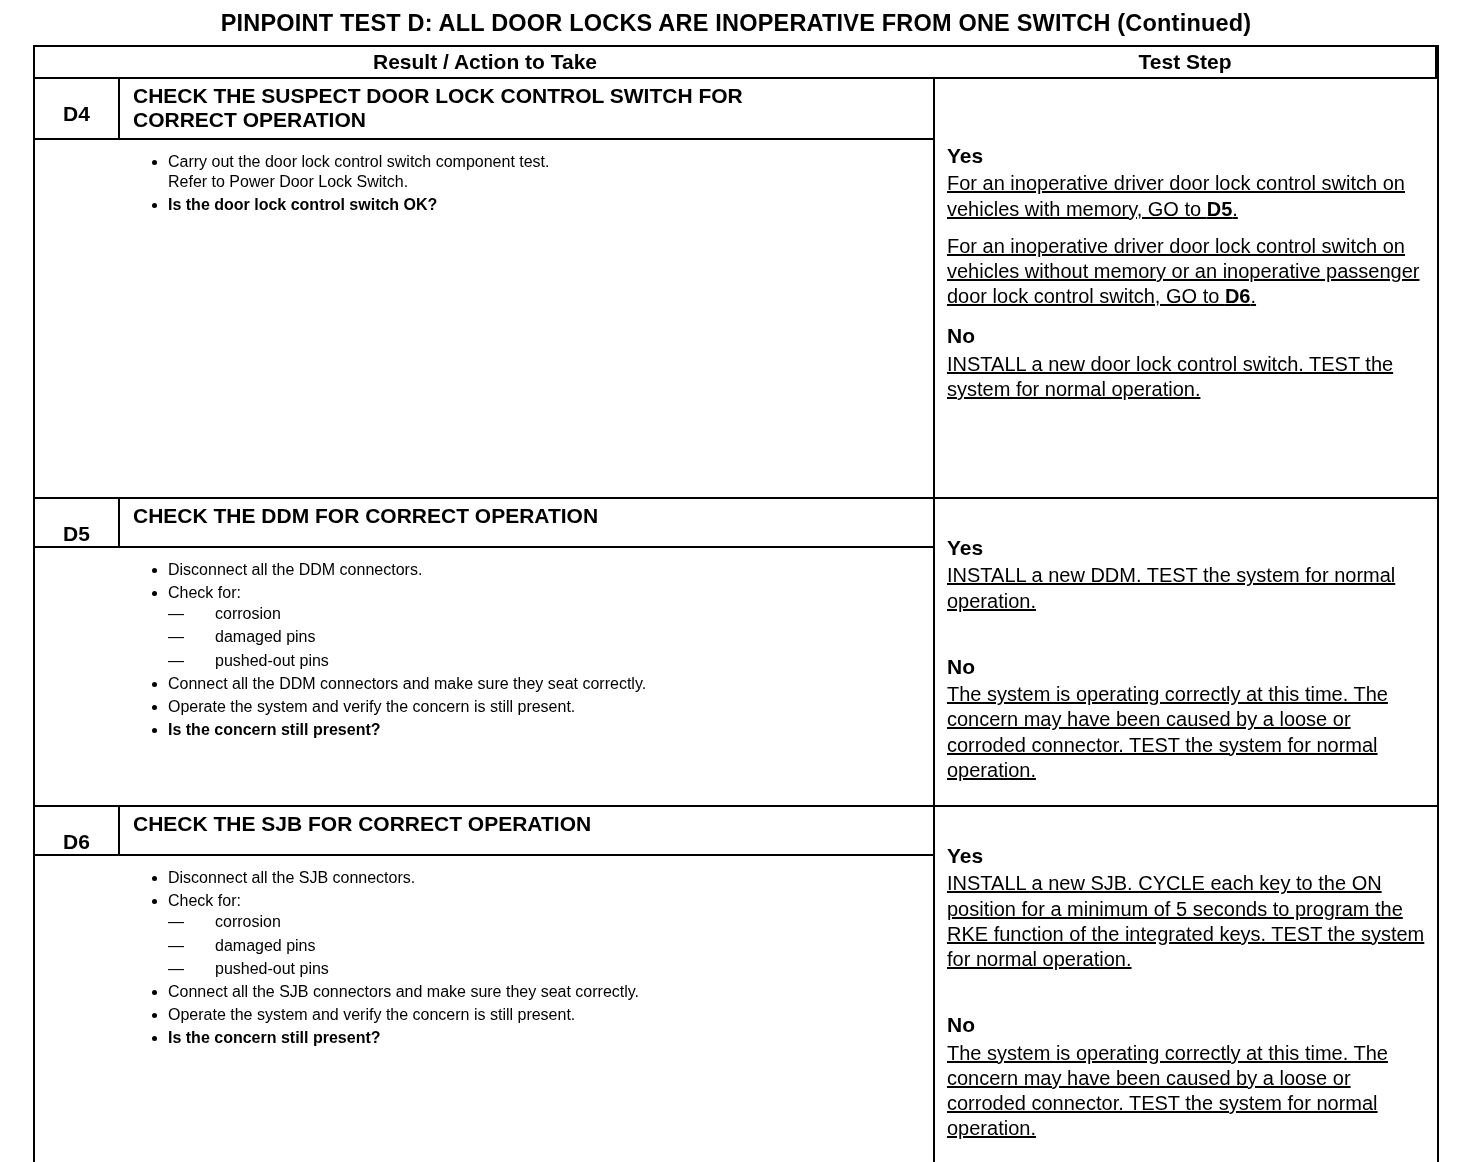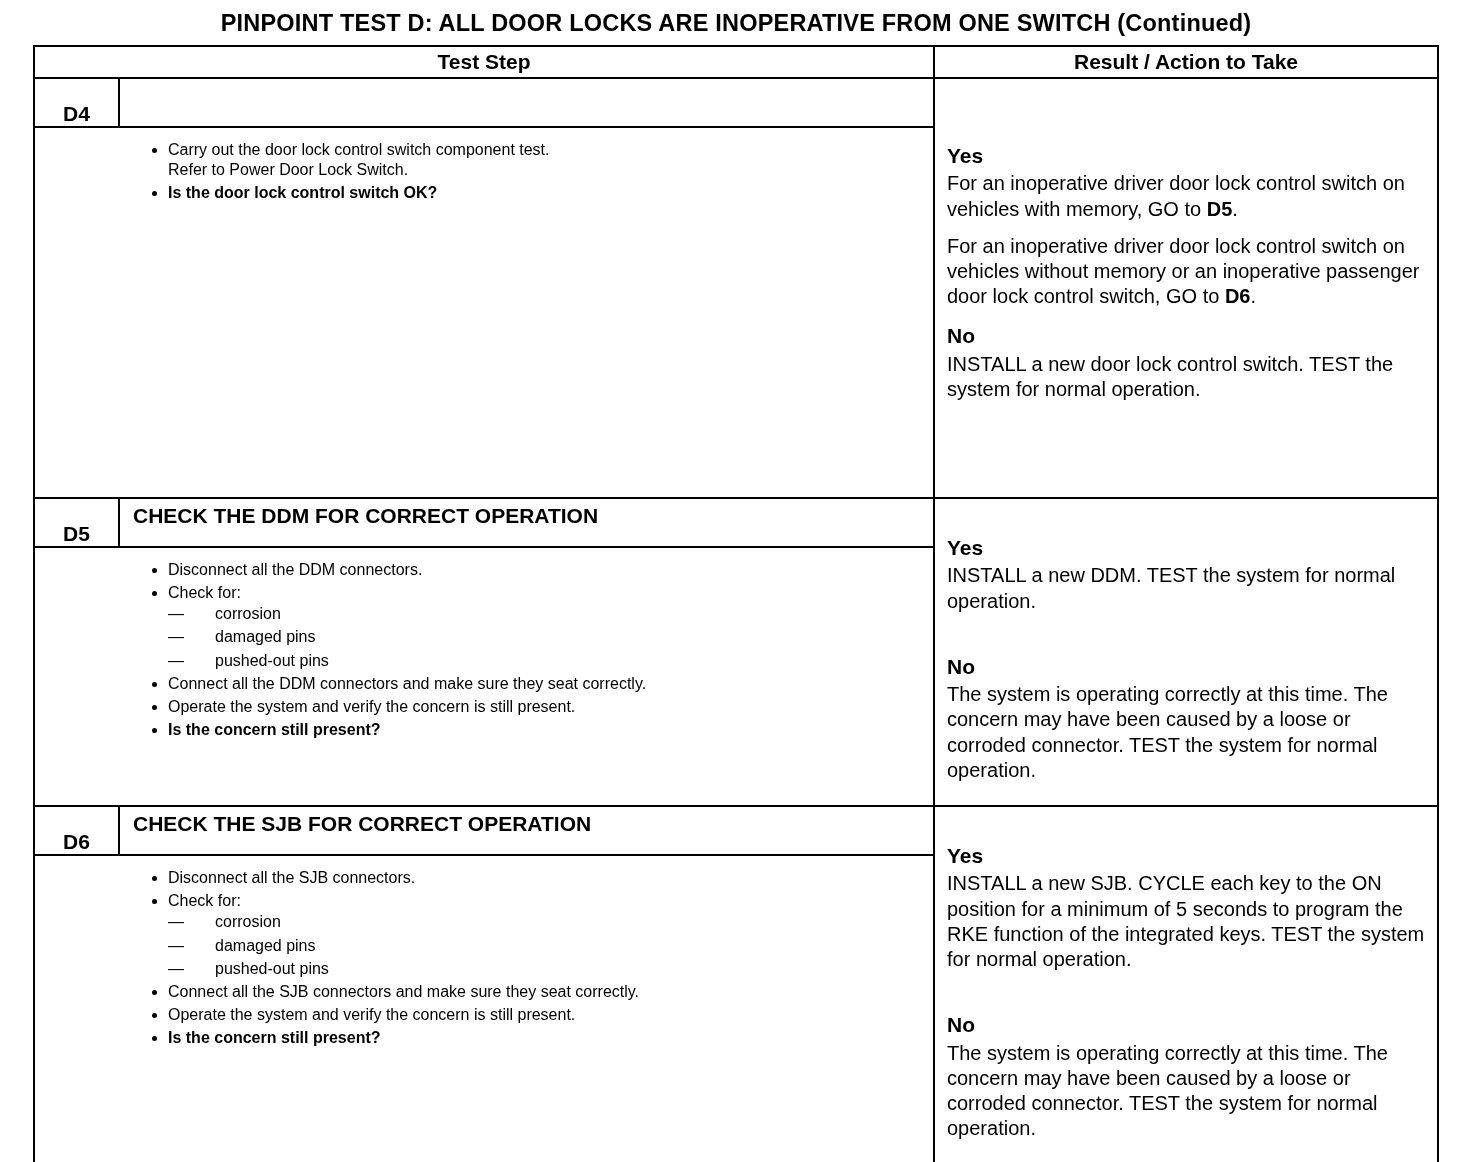--- a/index.html
+++ b/index.html
@@ -37,41 +37,43 @@
   .dash-list li { margin: 0 0 3px; }
   .dash-list li::before { content: "\2014"; display: inline-block; width: 47px; }
 
   .result-col { font-size: 20px; line-height: 1.26; padding: 0 12px 10px; border-radius: 16px; }
   .row-0 .result-col { padding-top: 64px; }
   .row-1 .result-col, .row-2 .result-col { padding-top: 36px; }
 
   .result-label { font-weight: bold; font-size: 21px; margin: 14px 0 0; }
   .result-label:first-child { margin-top: 0; }
   .result-label.gap { margin-top: 40px; }
-  .result-para { margin: 2px 0 12px; }
+  .result-para { margin: 2px 0 12px; text-decoration: underline; }
   .result-para strong { font-weight: bold; }
 </style>
 </head>
 <body>
 
 <div class="page">
 
   <div class="title">PINPOINT TEST D: ALL DOOR LOCKS ARE INOPERATIVE FROM ONE SWITCH (Continued)</div>
 
   <div class="ptable">
 
     <div class="thead">
+      <div class="th">Result / Action to Take</div>
       <div class="th th-left">Test Step</div>
-      <div class="th">Result / Action to Take</div>
     </div>
 
     <div class="trow row-0">
       <div class="step-col">
         <div class="step-head">
           <div class="step-id">D4</div>
+          <div class="step-heading">CHECK THE SUSPECT DOOR LOCK CONTROL SWITCH FOR
+CORRECT OPERATION</div>
         </div>
         <ul class="steps">
             <li>Carry out the door lock control switch component test.
 Refer to Power Door Lock Switch.</li>
             <li class="bold">Is the door lock control switch OK?</li>
           </ul>
       </div>
       <div class="result-col">
           <div class="result-label">Yes</div>
           <p class="result-para"><span>For an inoperative driver door lock control switch on vehicles with memory, GO to </span><strong>D5</strong><span>.</span></p>

